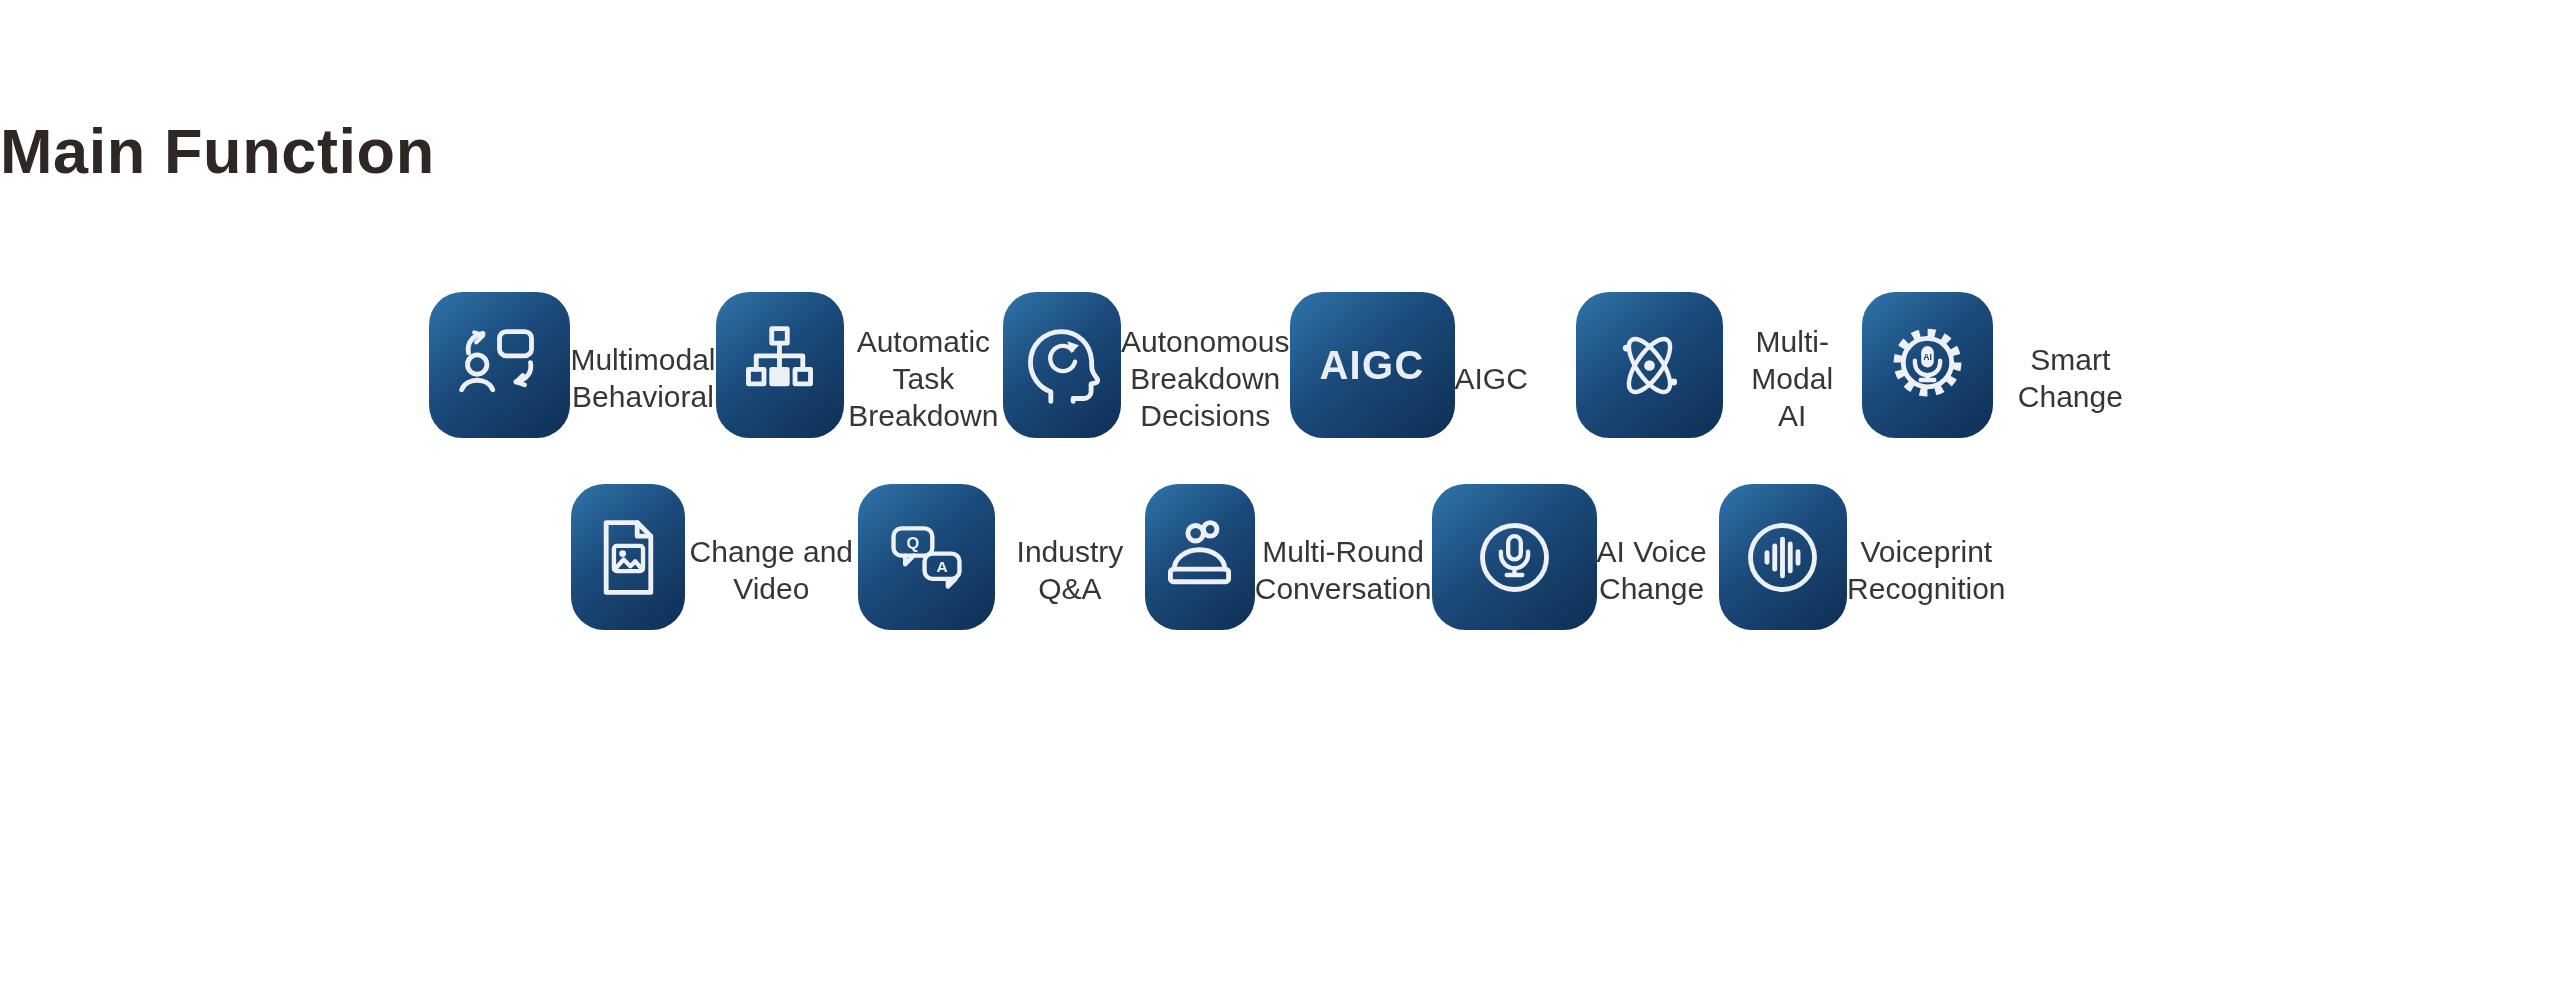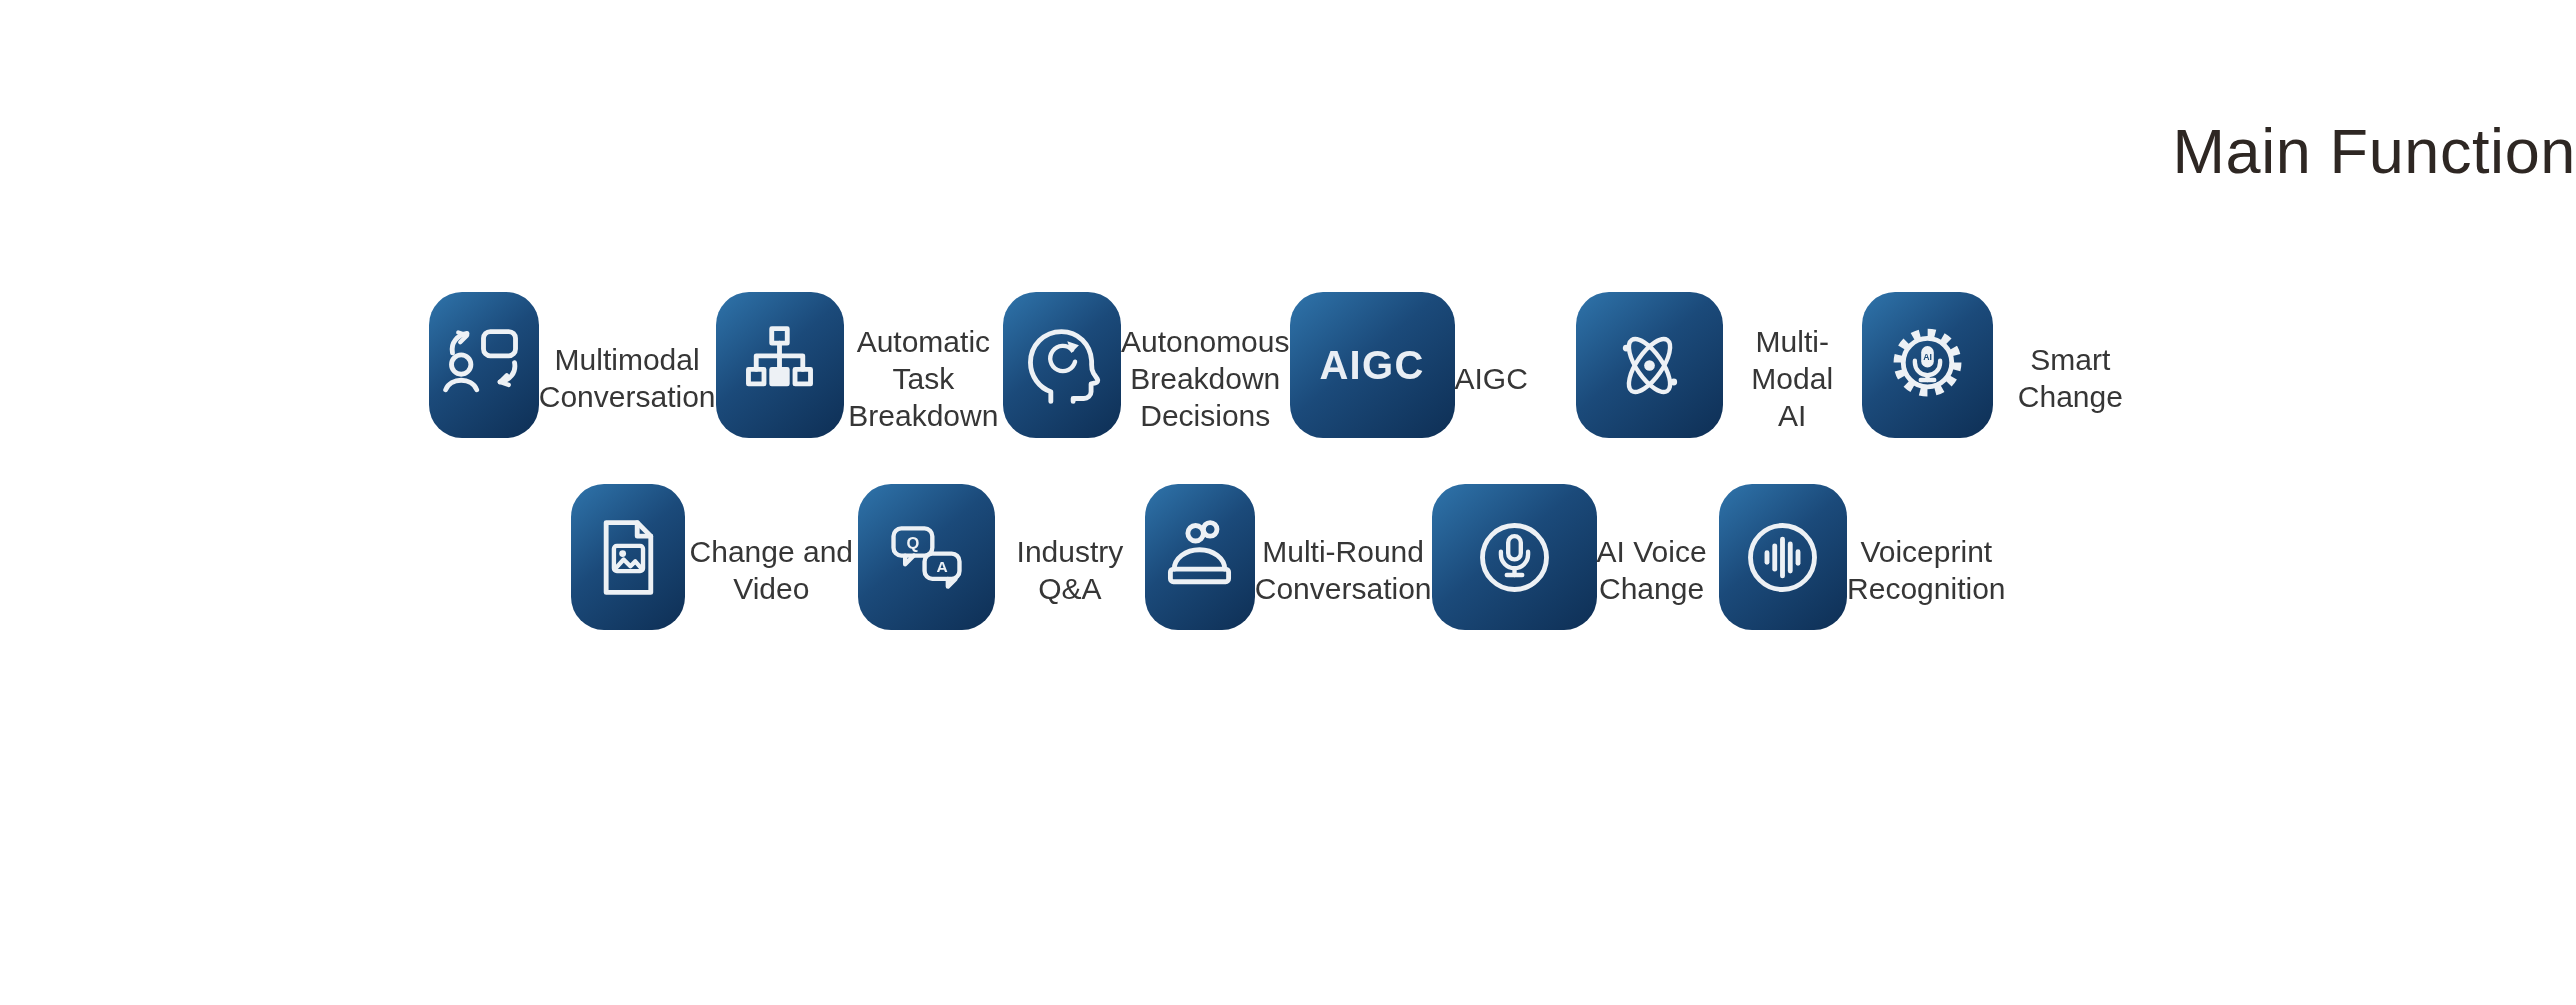--- a/index.html
+++ b/index.html
@@ -11,24 +11,24 @@
     overflow: hidden;
   }
   .page {
     width: 2576px;
     height: 1006px;
     box-sizing: border-box;
     padding-top: 119px;
     background: #ffffff;
   }
   .page-title {
-    text-align: right;
+    text-align: left;
     font-size: 63px;
     line-height: 64px;
-    font-weight: normal;
+    font-weight: bold;
     color: #2e2723;
     letter-spacing: 0.6px;
   }
   .grid {
     width: 1719px;
     margin: 0 auto;
   }
   .row {
     display: flex;
     justify-content: center;
@@ -89,21 +89,21 @@
             <rect x="50" y="15" width="33" height="25" rx="7"></rect>
             <circle cx="27" cy="49" r="10"></circle>
             <path d="M11 75 c5 -13 27 -13 32 0"></path>
             <path d="M82 47 c2 11 -5 18 -15 20"></path>
             <path d="M74 60 l-7 7 9 3" stroke-width="4.5"></path>
             <path d="M18 37 c-2 -11 5 -18 15 -20"></path>
             <path d="M26 40 l7 -7 -9 -3" stroke-width="4.5" transform="translate(0,-14)"></path>
           </svg>
         </div>
         <div class="feature-label">Multimodal
-Conversation</div>
+Behavioral</div>
       </div>
 
       <div class="cell">
         <div class="tile">
           <svg viewBox="0 0 100 100" fill="none" stroke="#edf1f5" stroke-width="5" stroke-linecap="round" stroke-linejoin="round">
             <rect x="42" y="12" width="16" height="15"></rect>
             <path d="M50 27 V40 M26 40 H74 M26 40 V54 M50 40 V54 M74 40 V54"></path>
             <rect x="18" y="54" width="16" height="15"></rect>
             <rect x="42" y="54" width="16" height="15" fill="#edf1f5"></rect>
             <rect x="66" y="54" width="16" height="15"></rect>

